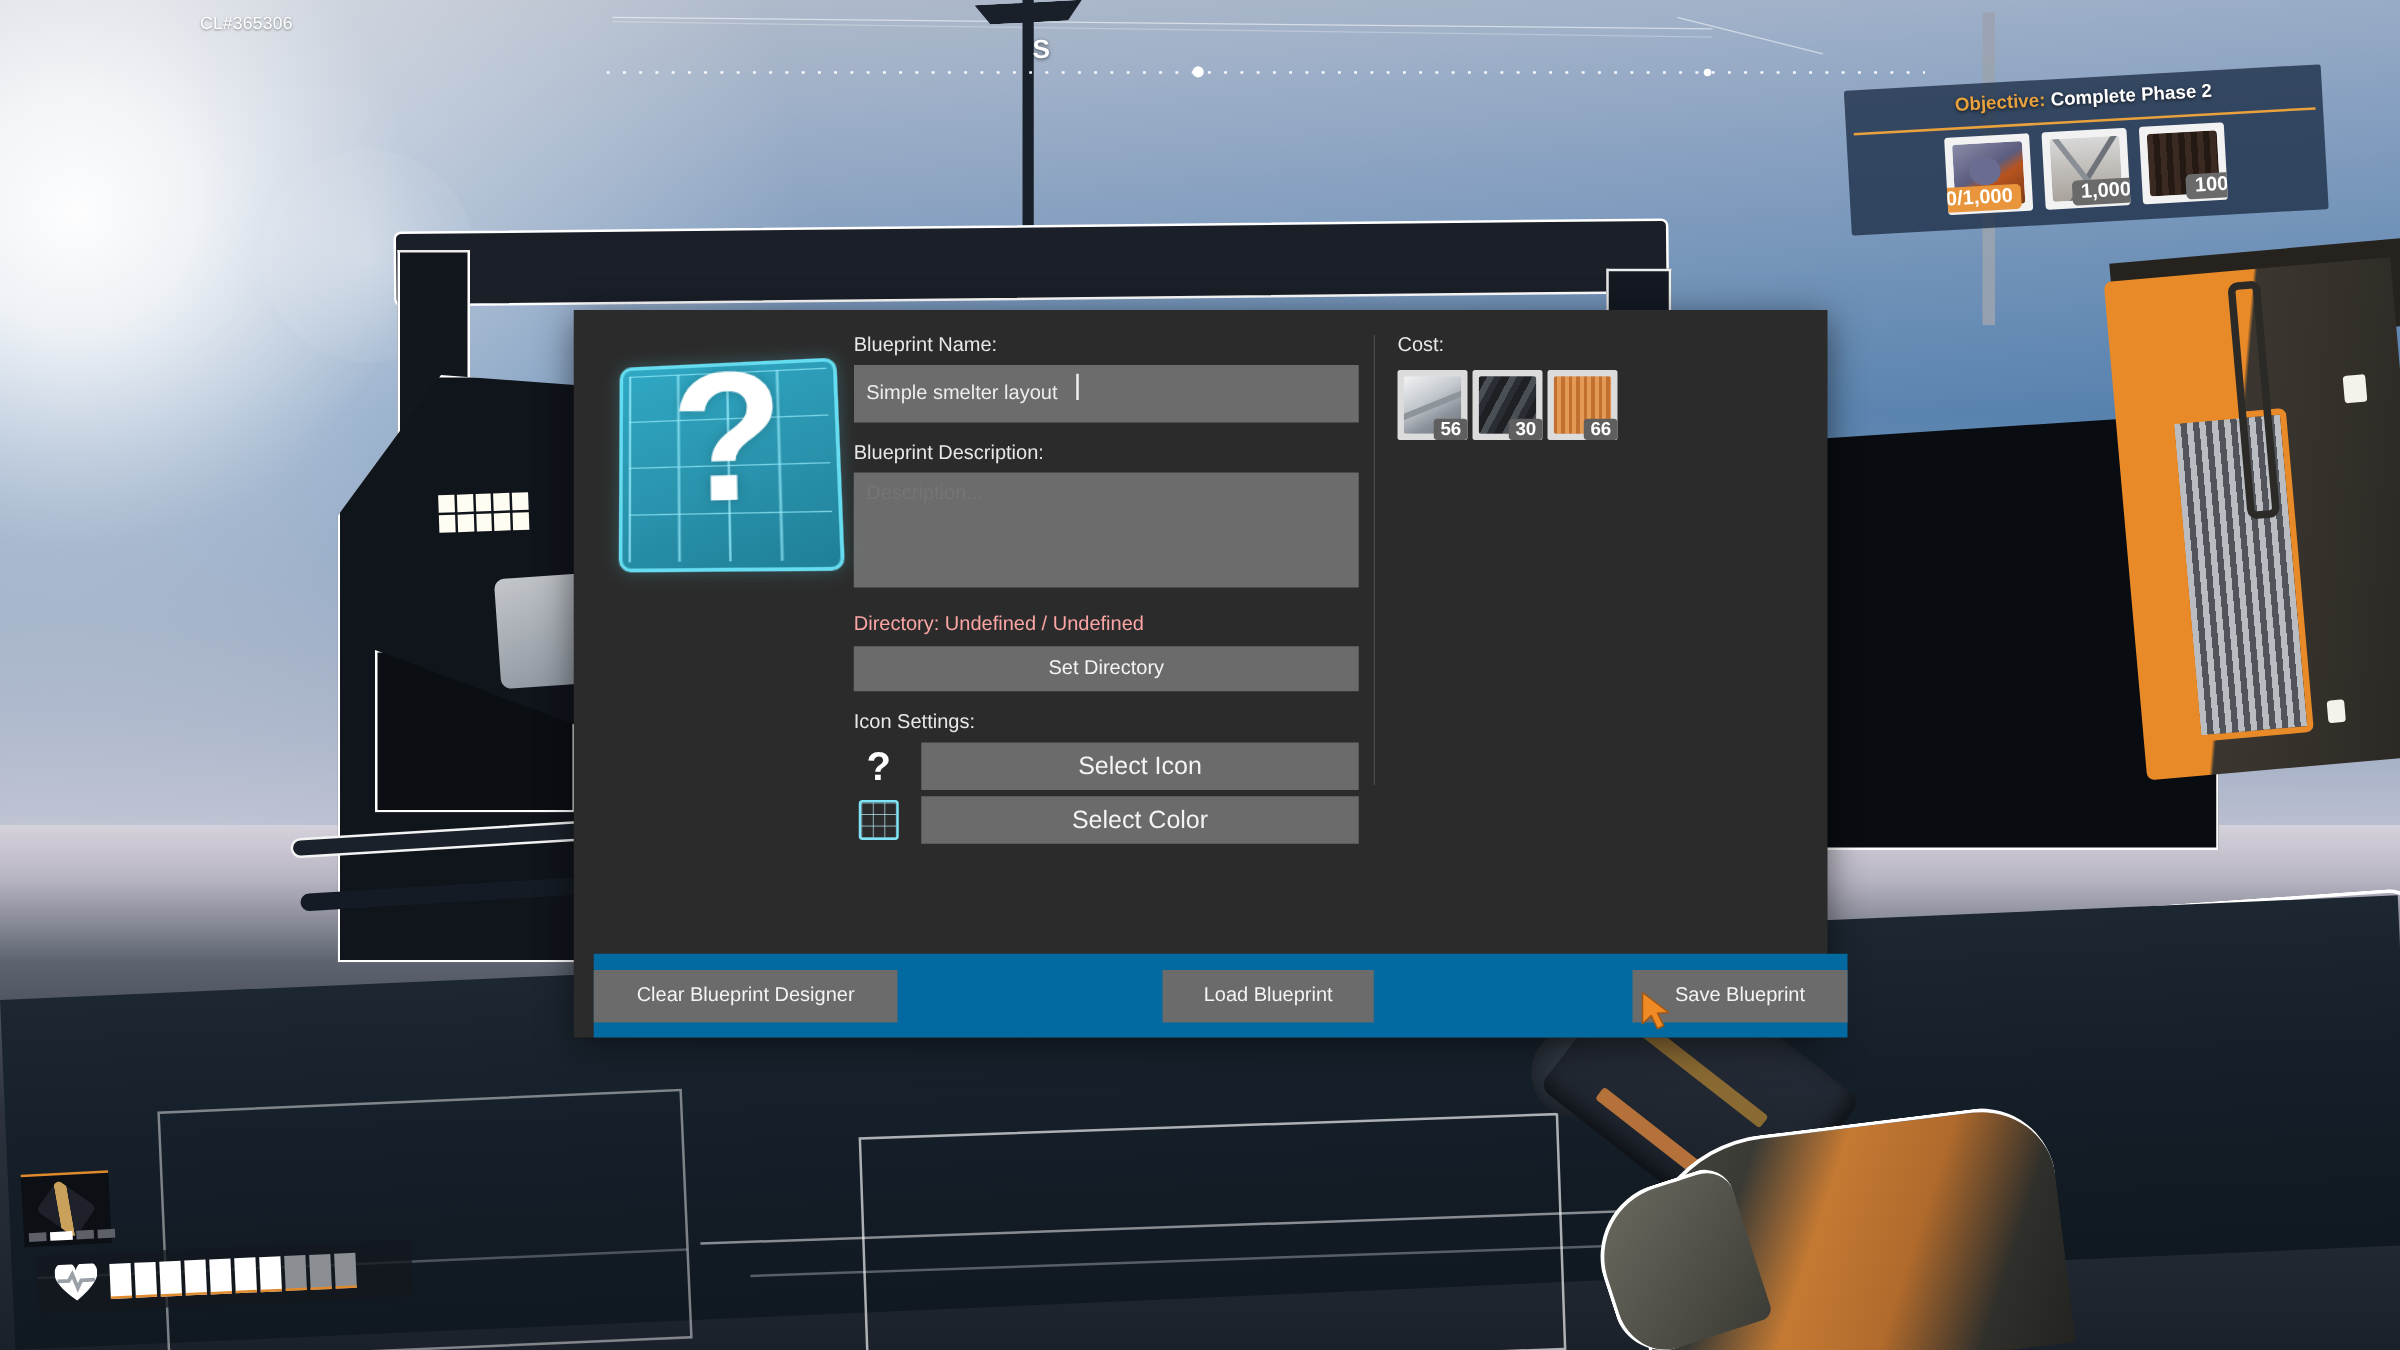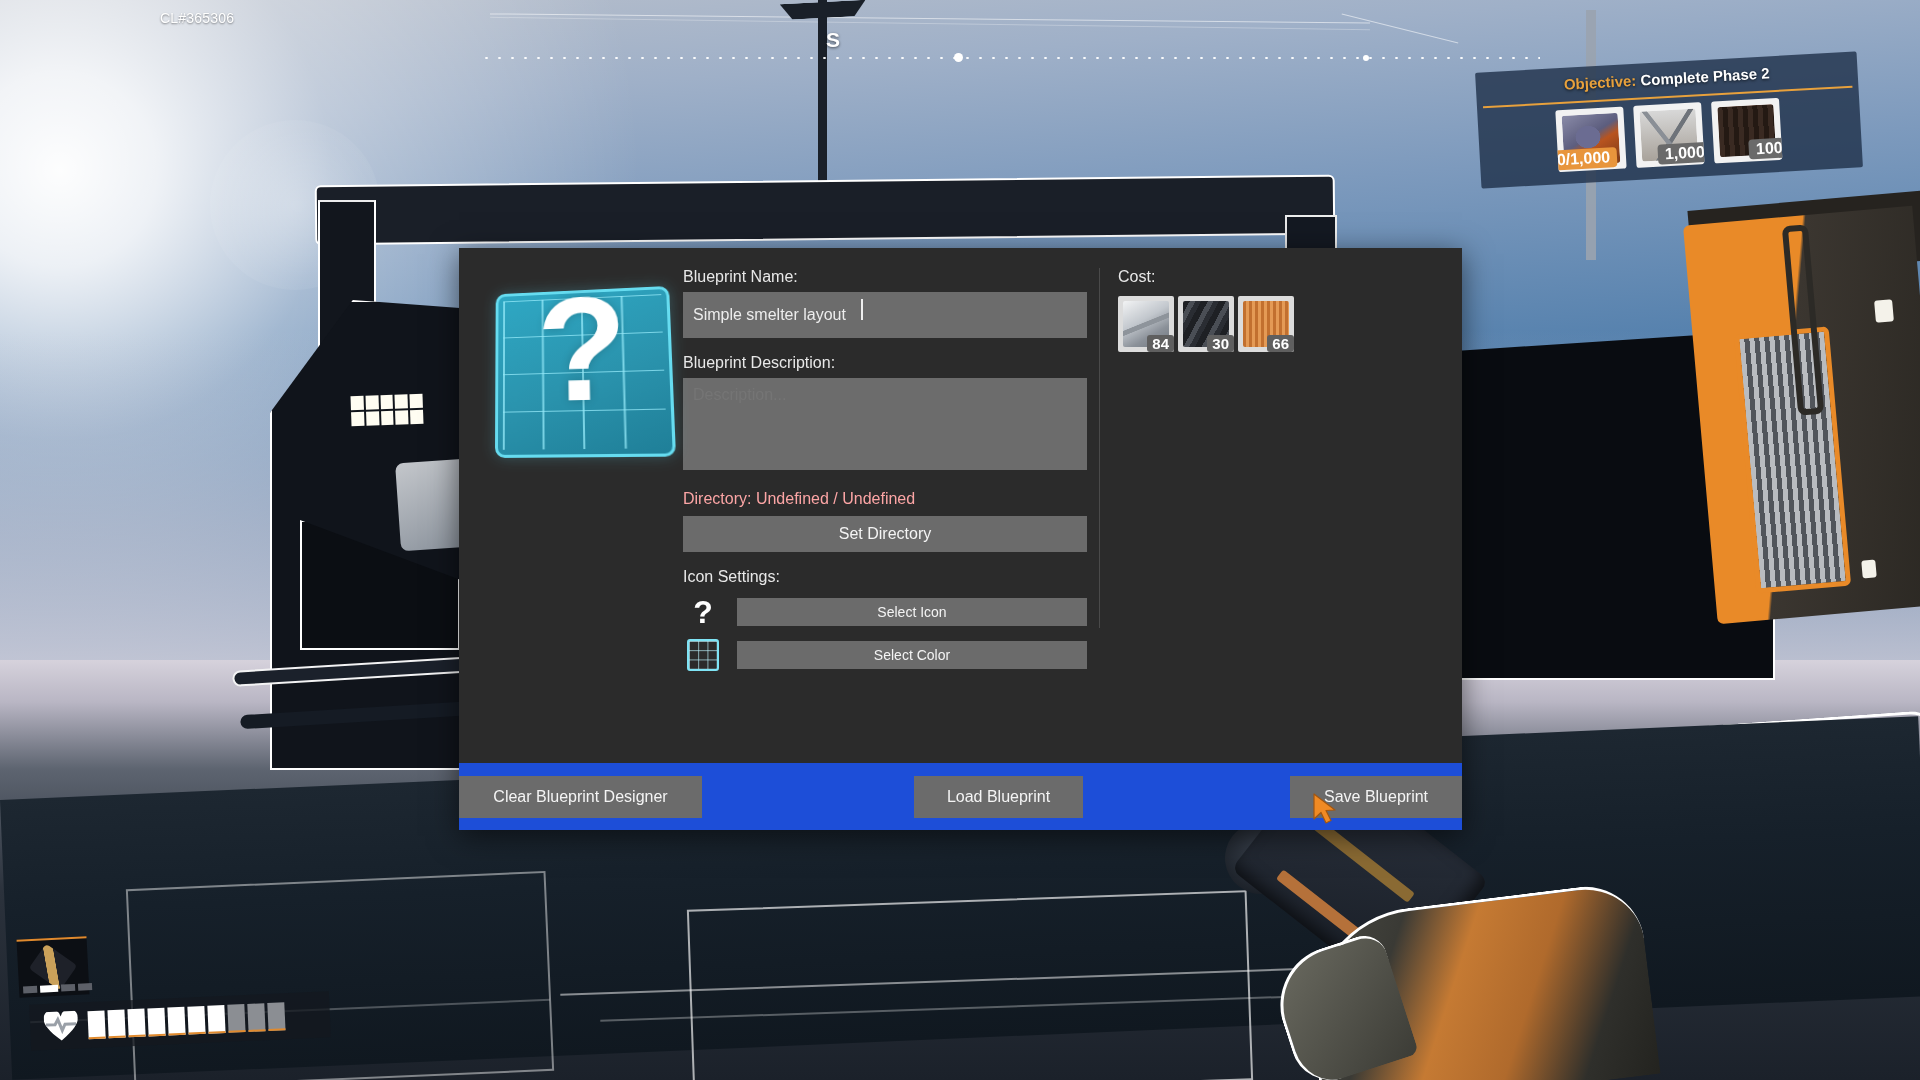--- a/index.html
+++ b/index.html
@@ -298,22 +298,22 @@
   .icon-chip .qmark { color:#fff; font-size:32px; font-weight:bold; line-height:1; }
   .icon-chip .swatch {
     width:32px; height:32px; background:linear-gradient(160deg,#45c6e0,#2a9cb8);
     border:2px solid #7fe4f5; border-radius:3px;
     background-image:
       linear-gradient(to right, rgba(190,245,255,.7) 1px, transparent 1px),
       linear-gradient(to bottom, rgba(190,245,255,.7) 1px, transparent 1px);
     background-size: 33% 33%;
   }
   .icon-btn {
-    flex:1; height:28px; background:#6b6b6b; color:#f4f4f4; border:none;
-    font-size:14px; cursor:pointer; font-family:"Liberation Sans",sans-serif;
+    flex:1; height:38px; background:#6b6b6b; color:#f4f4f4; border:none;
+    font-size:20px; cursor:pointer; font-family:"Liberation Sans",sans-serif;
   }
 
   .divider { width:1px; background:#4a4a4a; margin:0 0 0 12px; height:360px; flex:0 0 auto; }
 
   .cost-col { flex:1; padding-left:18px; }
   .cost-label { color:#e8e8e8; font-size:16px; margin-bottom:10px; display:block; }
   .cost-items { display:flex; gap:4px; }
   .cost-item { position:relative; width:56px; height:56px; background:#dcdcdc; border-radius:2px; }
   .cost-item .art { position:absolute; inset:5px; border-radius:2px; }
   .art-plate { background:
@@ -324,22 +324,22 @@
       #2a2d33; }
   .art-wire { background:
       repeating-linear-gradient(90deg, #c2702f 0 3px, #e49a55 3px 6px),
       linear-gradient(180deg,#caa06a,#9a5f28); }
   .cost-count {
     position:absolute; right:0; bottom:0; background:#5f5f5f; color:#fff;
     font-size:15px; font-weight:bold; padding:0 5px; border-radius:3px;
   }
 
   .dlg-footer {
-    position:absolute; left:0; bottom:0; width:100%; height:67px;
-    background:#1d4ed8; display:flex; align-items:center;
+    position:absolute; left:16px; bottom:0; width:100%; height:67px;
+    background:#0369a1; display:flex; align-items:center;
   }
   .foot-btn {
     height:42px; background:#6b6b6b; color:#f4f4f4; border:none;
     font-size:16px; cursor:pointer; font-family:"Liberation Sans",sans-serif;
   }
   .foot-clear { width:243px; margin-left:0; }
   .foot-spacer1 { width:212px; }
   .foot-load { width:169px; }
   .foot-spacer2 { width:207px; }
   .foot-save { width:172px; }
@@ -519,21 +519,21 @@
         </div>
       </div>
 
       <div class="divider"></div>
 
       <div class="cost-col">
         <label class="cost-label">Cost:</label>
         <div class="cost-items">
           <div class="cost-item">
             <span class="art art-plate"></span>
-            <span class="cost-count">84</span>
+            <span class="cost-count">56</span>
           </div>
           <div class="cost-item">
             <span class="art art-rod"></span>
             <span class="cost-count">30</span>
           </div>
           <div class="cost-item">
             <span class="art art-wire"></span>
             <span class="cost-count">66</span>
           </div>
         </div>

